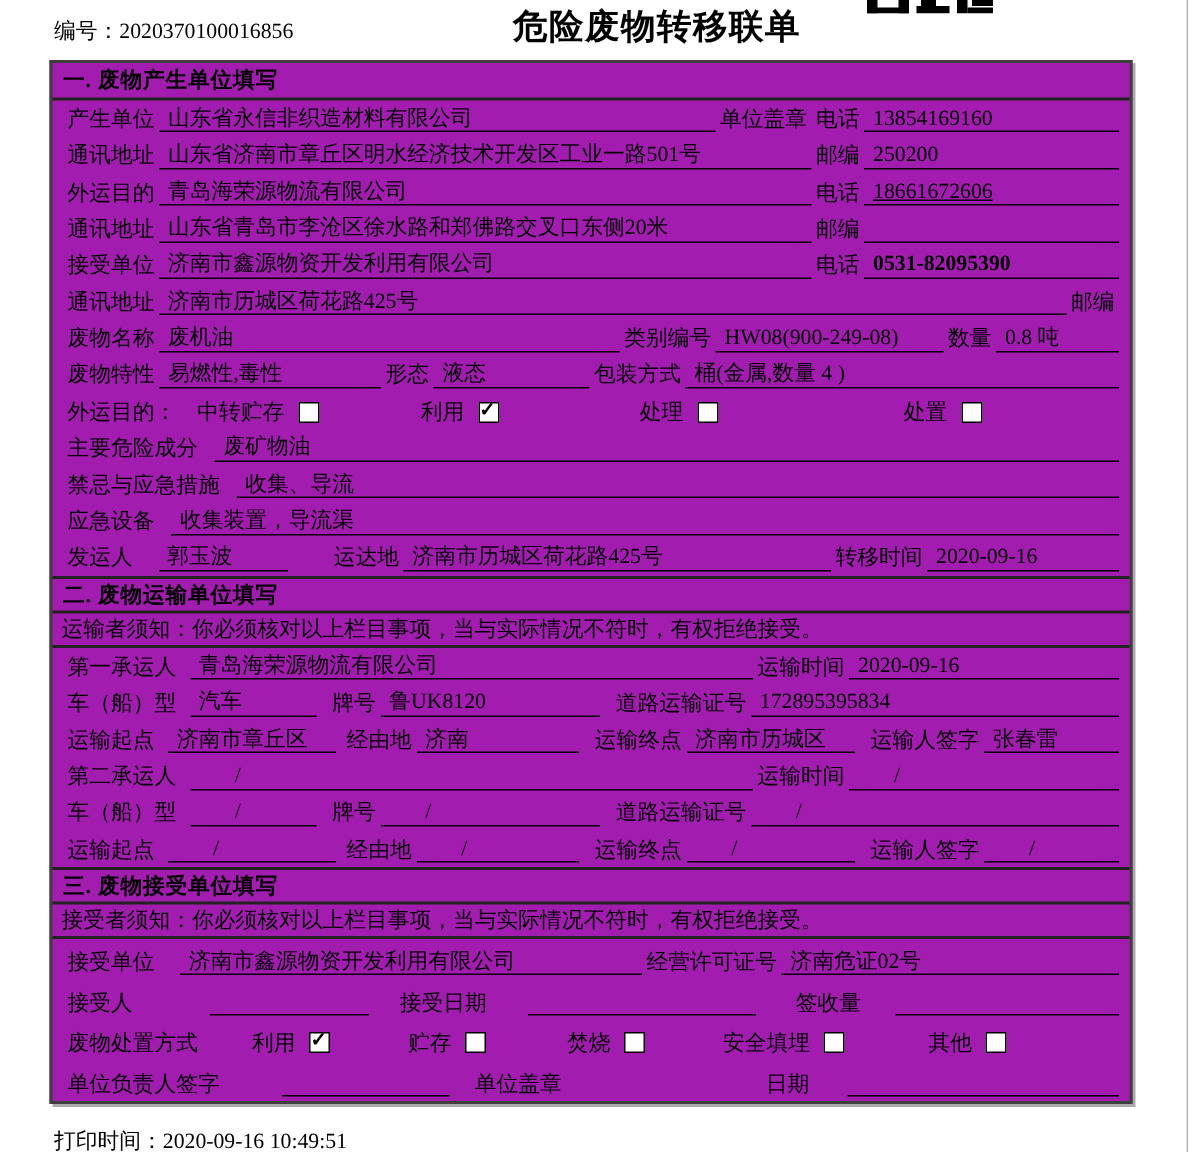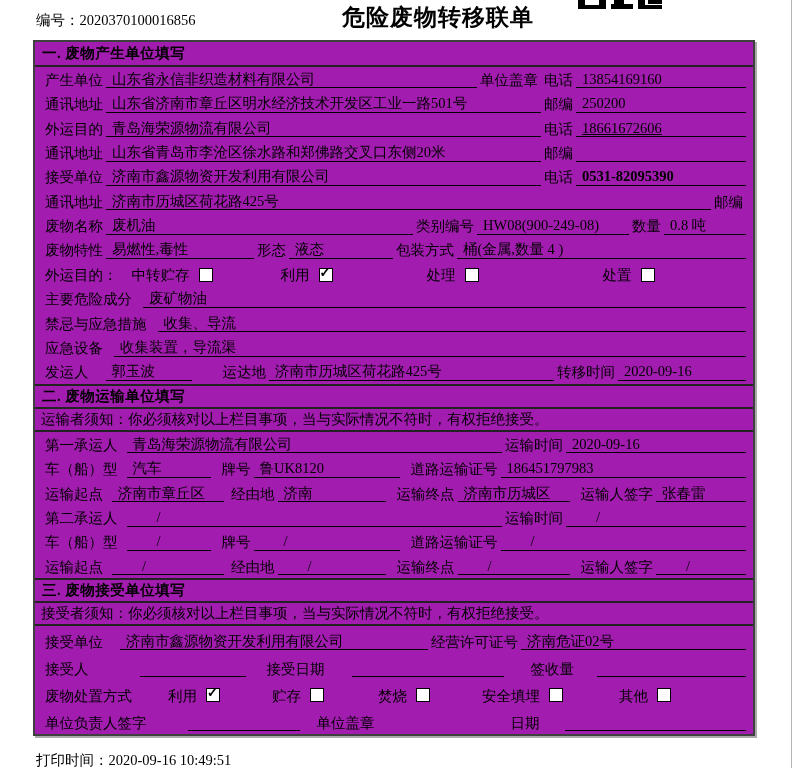--- a/index.html
+++ b/index.html
@@ -171,21 +171,21 @@
       <span class="val" style="margin-left: 6px; flex: 1 1 auto;">青岛海荣源物流有限公司</span>
       <span class="lbl">运输时间</span>
       <span class="val" style="width: 180px;">2020-09-16</span>
     </div>
     <div class="f-row">
       <span class="lbl">车（船）型</span>
       <span class="val" style="margin-left: 6px; width: 84px;">汽车</span>
       <span class="lbl" style="margin-left: 8px;">牌号</span>
       <span class="val" style="width: 146px;">鲁UK8120</span>
       <span class="lbl" style="margin-left: 8px;">道路运输证号</span>
-      <span class="val" style="flex: 1 1 auto;">186451797983</span>
+      <span class="val" style="flex: 1 1 auto;">172895395834</span>
     </div>
     <div class="f-row">
       <span class="lbl">运输起点</span>
       <span class="val" style="margin-left: 6px; width: 112px;">济南市章丘区</span>
       <span class="lbl" style="margin-left: 4px;">经由地</span>
       <span class="val" style="width: 108px;">济南</span>
       <span class="lbl" style="margin-left: 8px;">运输终点</span>
       <span class="val" style="width: 112px;">济南市历城区</span>
       <span class="lbl" style="margin-left: 8px;">运输人签字</span>
       <span class="val" style="flex: 1 1 auto;">张春雷</span>

